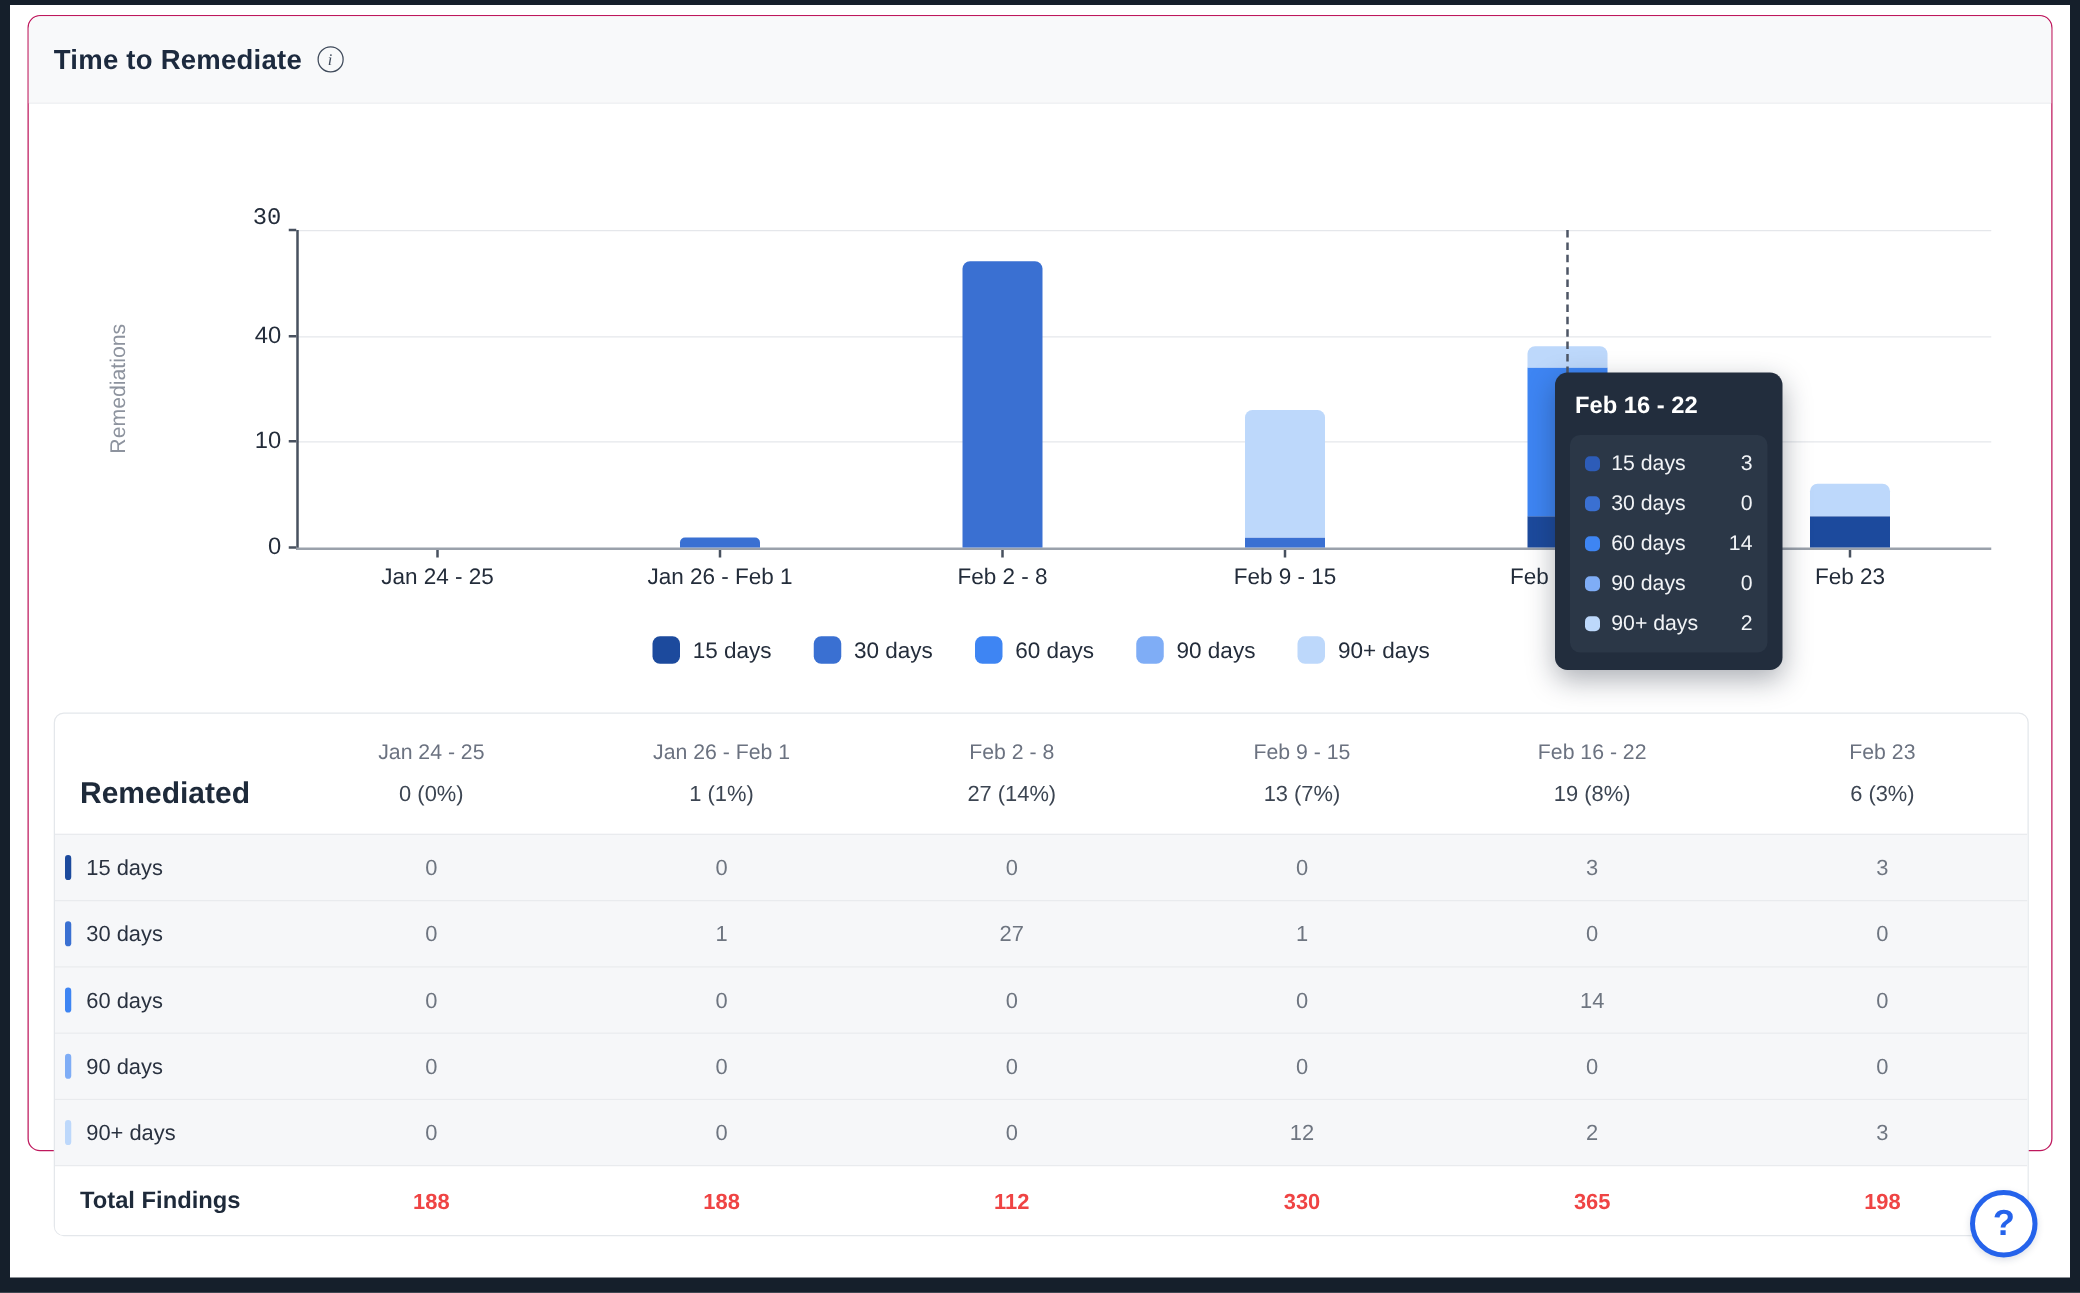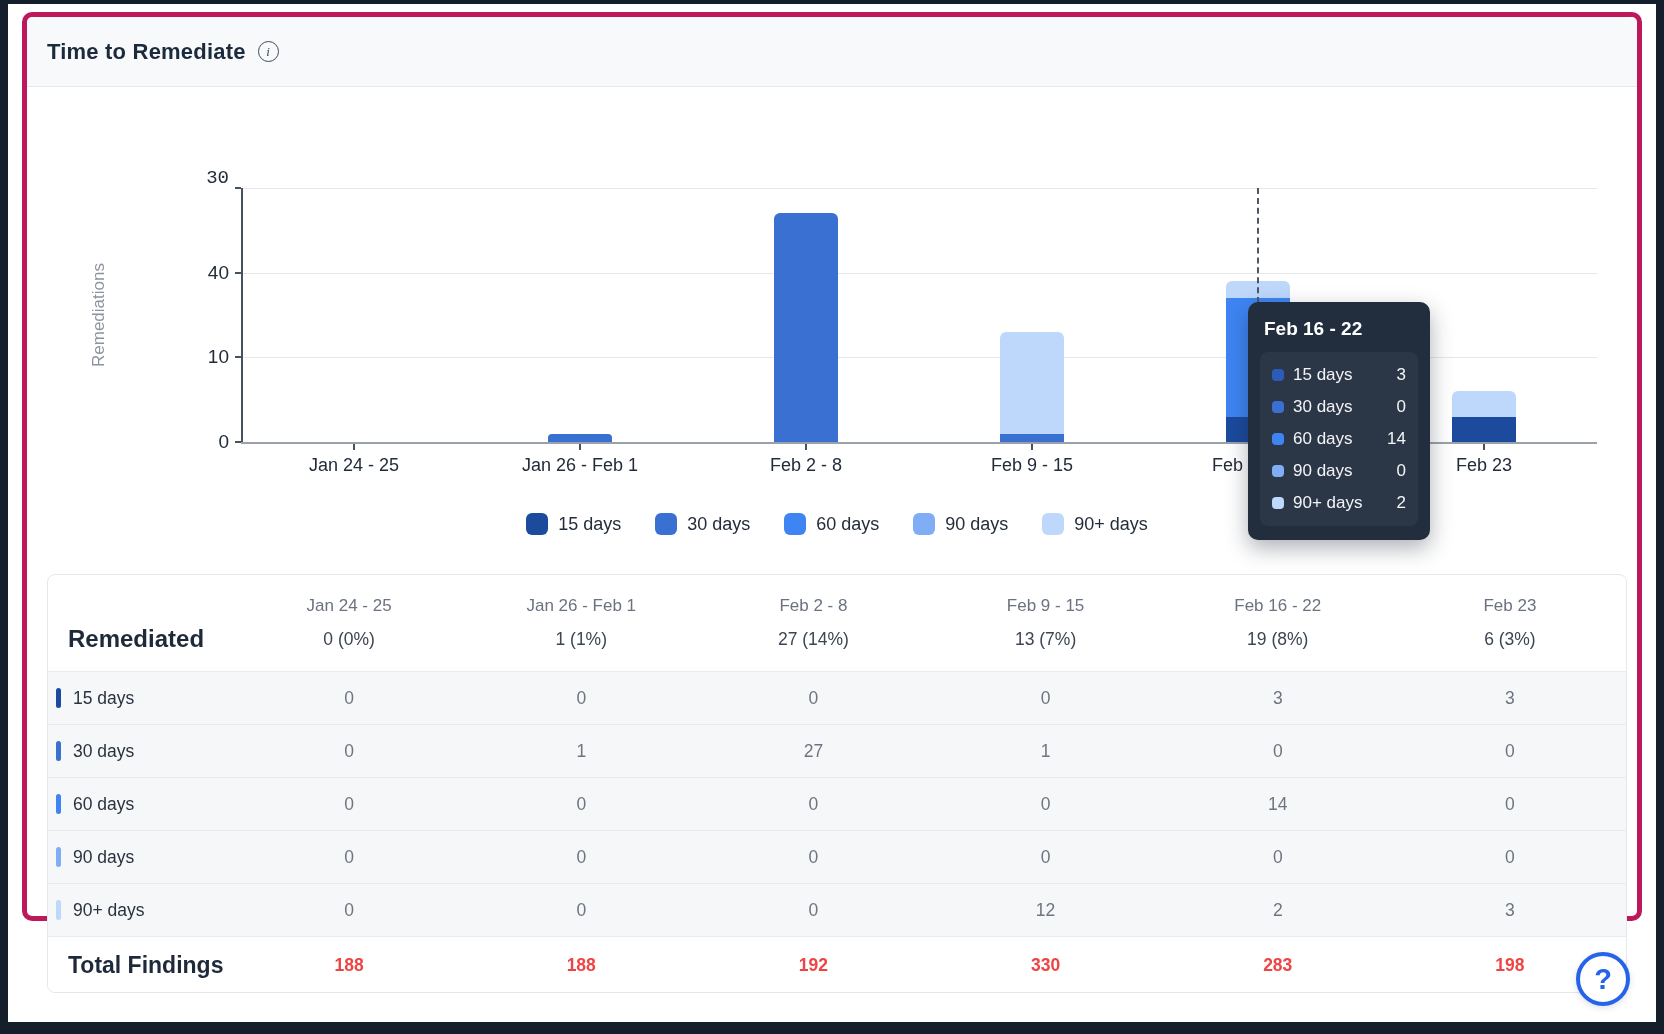--- a/index.html
+++ b/index.html
@@ -1,21 +1,21 @@
 <!DOCTYPE html>
 <html><head>
 <meta charset="utf-8">
 <style>
   * { margin:0; padding:0; box-sizing:border-box; }
   html,body { background:#151f2b; }
   body { font-family:"Liberation Sans", sans-serif; }
   .viewport { position:relative; width:1664px; height:1034px; background:#151f2b; }
   .inner { position:absolute; left:8px; top:4px; width:1648px; height:1018px; background:#ffffff; }
   .card { position:absolute; left:14px; top:8px; width:1620px; height:909px;
-          background:#ffffff; border:5px solid #be185d; border-radius:10px; }
+          background:#ffffff; border:1px solid #be185d; border-radius:10px; }
   .card-header { position:absolute; left:0; top:0; right:0; height:70px; background:#f8f9fa;
                  border-bottom:1px solid #e6e8ec; border-radius:10px 10px 0 0;
                  display:flex; align-items:center; padding-left:20px; }
   .card-title { font-size:22px; font-weight:bold; color:#1c2a3e; letter-spacing:0.2px; }
   .info-icon { width:21px; height:21px; border:1.6px solid #3f4a5a; border-radius:50%;
                margin-left:12px; display:flex; align-items:center; justify-content:center;
                font-family:"Liberation Serif", serif; font-style:italic; font-size:13px;
                color:#3f4a5a; cursor:pointer; }
   
   .chart { position:absolute; left:0; top:70px; width:1620px; height:487px; }
@@ -55,21 +55,21 @@
   .t-head .colhead { display:flex; flex-direction:column; align-items:center; padding-top:21px; }
   .t-head .col-date { font-size:17px; color:#6b7280; height:24px; }
   .t-head .col-val { font-size:17.5px; color:#3c4552; font-weight:500; margin-top:9px; }
   .t-series { height:53px; background:#f6f7f9; border-top:1px solid #e9ebee; }
   .t-series .lbl { display:flex; align-items:center; padding-left:8px; gap:12px; }
   .t-pill { width:5px; height:20px; border-radius:3px; flex:none; }
   .t-series .lbl-text { font-size:17.5px; color:#2a3240; }
   .t-cell { display:flex; align-items:center; justify-content:center; font-size:17.5px; color:#6e7580; }
   .t-total { height:57px; background:#ffffff; border-top:1px solid #e9ebee; }
   .t-total .lbl { display:flex; align-items:center; padding-left:20px;
-                  font-size:23px; font-weight:bold; color:#1e2a3a; }
+                  font-size:19px; font-weight:bold; color:#1e2a3a; }
   .t-total .t-cell { font-weight:bold; color:#ef4444; }
   
   .help-btn { position:absolute; left:1568px; top:948px; width:54px; height:54px; background:#ffffff;
               border:4px solid #2563eb; border-radius:50%; display:flex; align-items:center;
               justify-content:center; font-size:29px; font-weight:bold; color:#2563eb;
               cursor:pointer; z-index:20; box-shadow:0 2px 6px rgba(30,50,90,0.15); }
 </style>
 </head>
 <body>
 
@@ -258,23 +258,23 @@
             <div class="t-cell">0</div>
             <div class="t-cell">0</div>
             <div class="t-cell">12</div>
             <div class="t-cell">2</div>
             <div class="t-cell">3</div>
           </div>
           <div class="t-row t-total">
             <div class="lbl">Total Findings</div>
             <div class="t-cell">188</div>
             <div class="t-cell">188</div>
-            <div class="t-cell">192</div>
+            <div class="t-cell">112</div>
             <div class="t-cell">330</div>
-            <div class="t-cell">283</div>
+            <div class="t-cell">365</div>
             <div class="t-cell">198</div>
           </div>
         </div>
     </div>
 
     <div class="help-btn">?</div>
   </div>
 </div>
 
 </body></html>

